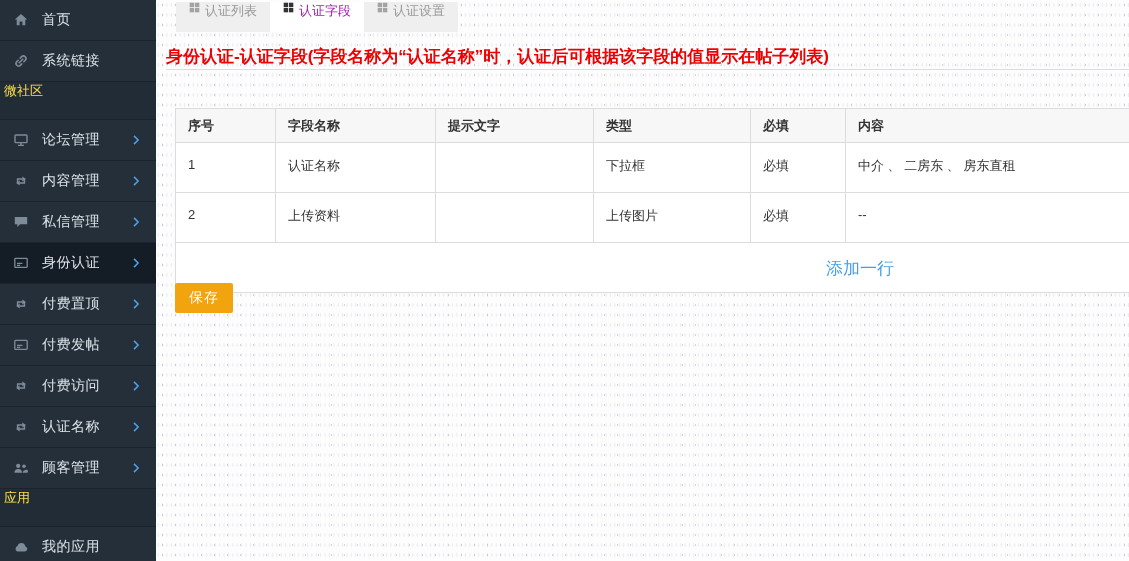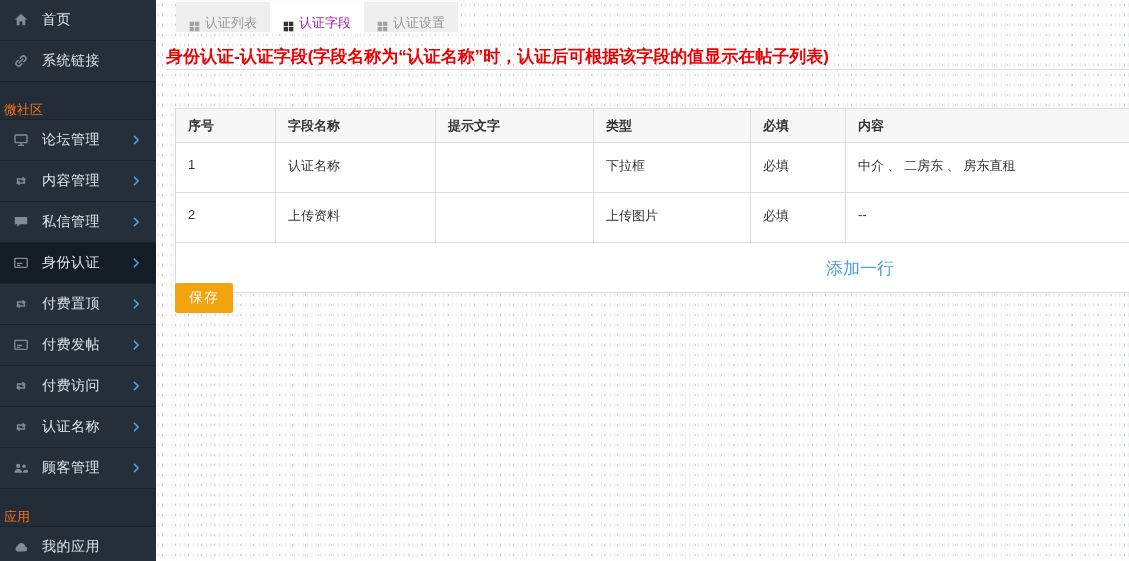--- a/index.html
+++ b/index.html
@@ -8,35 +8,35 @@
   .canvas { position:relative; width:1129px; height:561px; overflow:hidden; background:#fff; }
 
   
   .sidebar { position:absolute; left:0; top:0; width:156px; height:100%; background:#242f3a; overflow:hidden; }
   .side-item { display:flex; align-items:center; height:41px; padding-left:13px;
                border-bottom:1px solid #1b242e; color:#dde3e8; font-size:14px; cursor:pointer; }
   .side-item .ic { width:18px; height:16px; color:#7e8c99; flex:0 0 18px; display:flex; align-items:center; }
   .side-item .lbl { margin-left:11px; letter-spacing:.5px; }
   .side-item .chev { margin-left:auto; margin-right:13px; width:12px; height:12px; color:#4da3e8; }
   .side-item.active { background:#141c25; }
-  .side-section { display:flex; align-items:flex-end; height:38px; padding-left:4px;
-                  color:#f97316; font-size:13px; border-bottom:1px solid #1b242e; background:#212c37; }
+  .side-section { display:flex; align-items:flex-start; height:38px; padding-left:4px;
+                  color:#fde047; font-size:13px; border-bottom:1px solid #1b242e; background:#212c37; }
   svg { display:block; }
 
   
   .main { position:absolute; left:156px; top:0; right:0; bottom:0;
           background-color:#fdfdfe;
           background-image:
             radial-gradient(rgba(120,130,160,.30) 0.9px, transparent 1.05px),
             radial-gradient(rgba(120,130,160,.13) 0.8px, transparent 0.95px);
           background-size:13px 10px, 4.4px 10px; }
 
   
   .tabbar { position:absolute; left:20px; top:2px; display:inline-flex; background:#efefef; height:30px; }
-  .tab { display:flex; align-items:flex-end; gap:5px; padding:0 13px; font-size:13px; color:#999; cursor:pointer; }
+  .tab { display:flex; align-items:flex-start; gap:5px; padding:0 13px; font-size:13px; color:#999; cursor:pointer; }
   .tab .tic { width:11px; height:11px; color:#a3a3a3; }
   .tab.active { background:#fff; color:#a21caf;font-family:Liberation Serif, serif; }
   .tab.active .tic { color:#333; }
 
   
   .notice { position:absolute; left:10px; top:45px; color:#ee0000; font-weight:bold; font-size:17px; white-space:nowrap; }
   .rule { position:absolute; left:10px; right:0; top:69px; border-top:1px solid #dcdcdc; height:0; }
 
   
   .table-wrap { position:absolute; left:19px; top:108px; right:0; overflow:hidden; }

